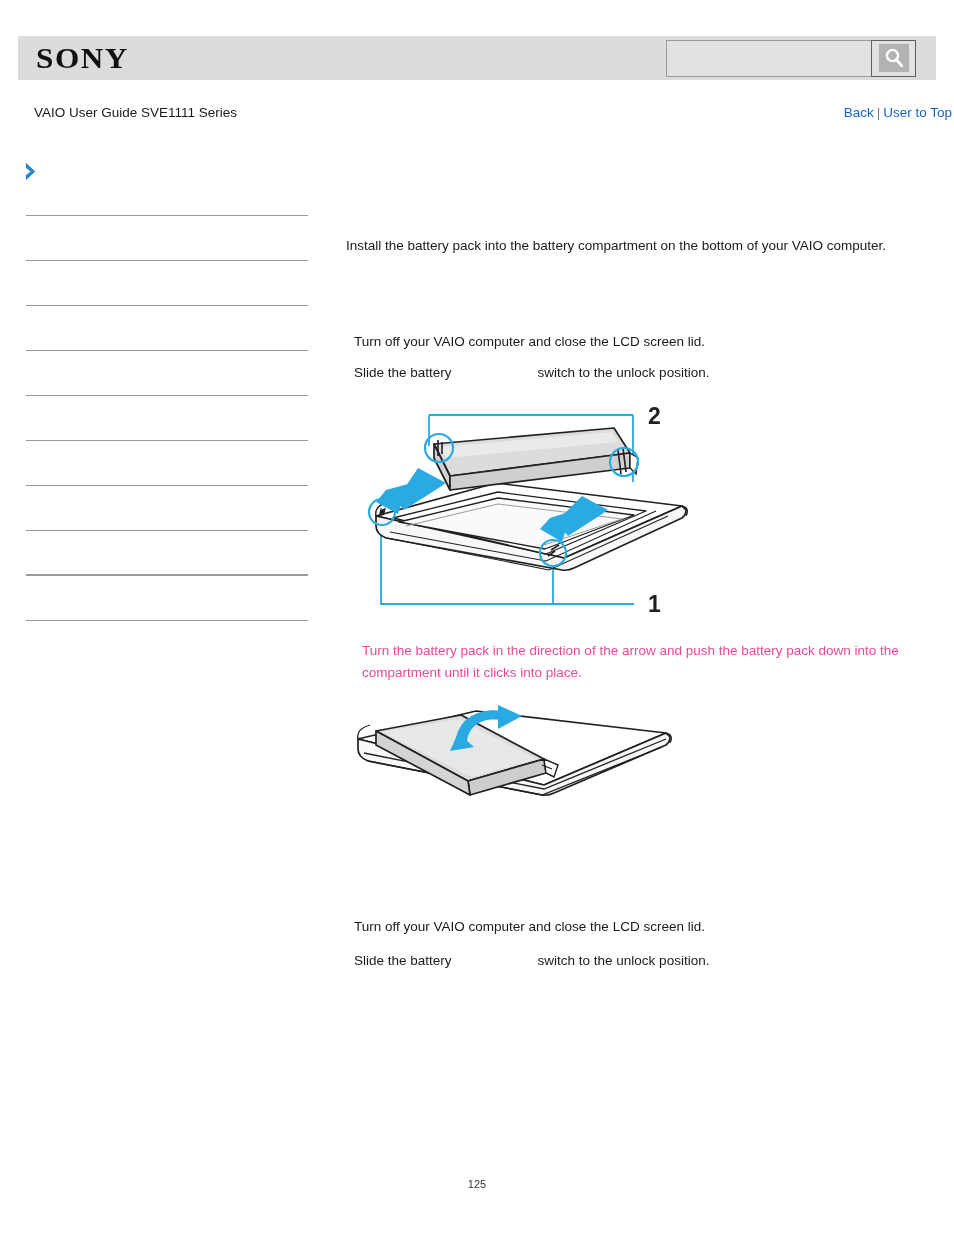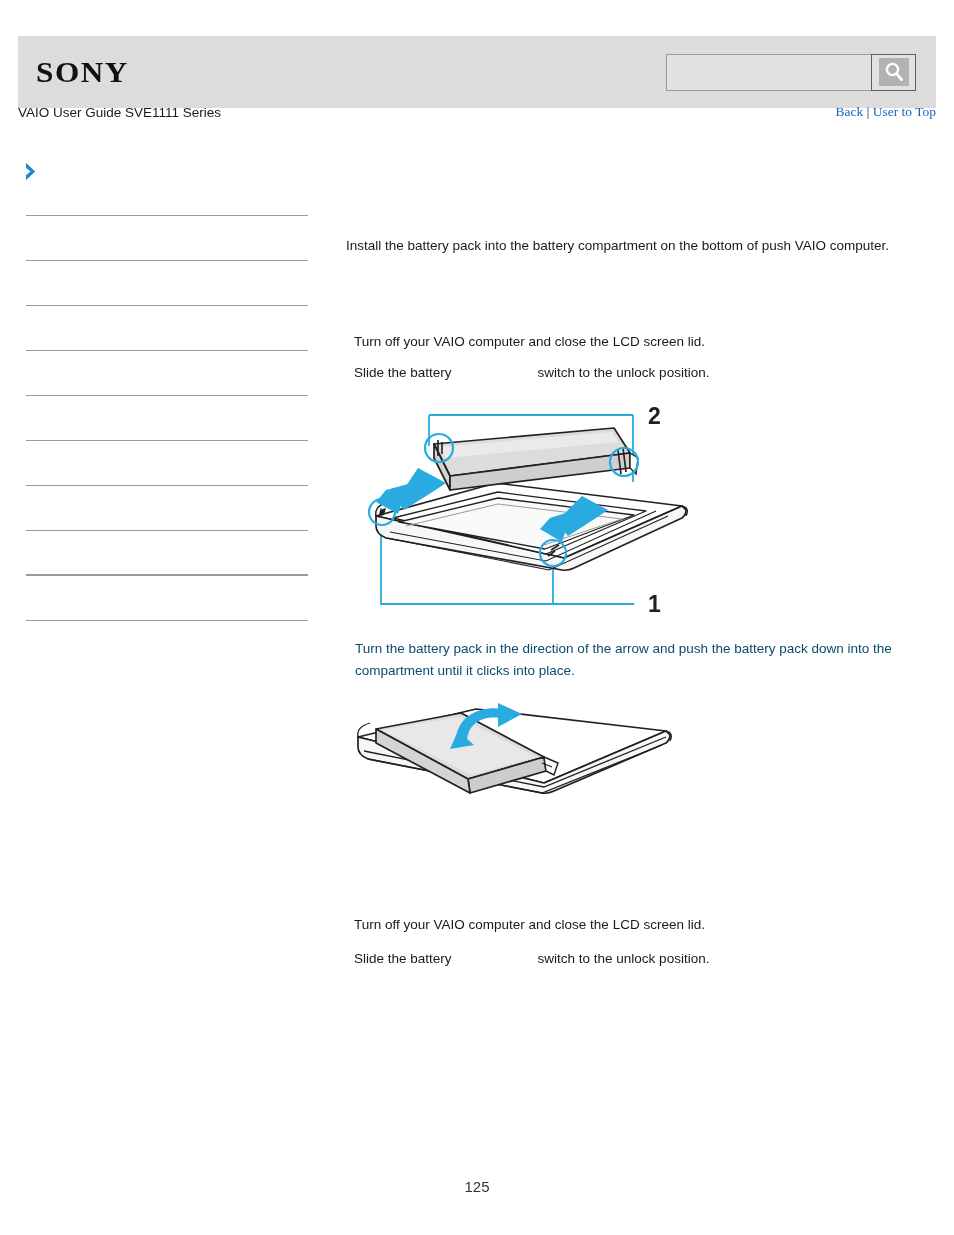--- a/index.html
+++ b/index.html
@@ -13,21 +13,21 @@
     position: relative;
     overflow: hidden;
   }
 
   
   .header-bar {
     position: absolute;
     left: 18px;
     top: 36px;
     width: 918px;
-    height: 72px;
+    height: 44px;
     background: #dcdcdc;
     display: flex;
     align-items: center;
     justify-content: space-between;
     padding: 0 20px 0 18px;
   }
   .sony-logo {
     font-family: "Liberation Serif", serif;
     font-weight: 700;
     font-size: 30px;
@@ -70,41 +70,40 @@
     height: 28px;
     background: #b2b2b2;
     display: flex;
     align-items: center;
     justify-content: center;
   }
 
   
   .subheader {
     position: absolute;
-    left: 18px;
+    left: 34px;
     top: 100px;
     width: 918px;
     height: 24px;
     display: flex;
     align-items: center;
     justify-content: space-between;
   }
   .guide-title {
     font-size: 13.5px;
     color: #1b1b1b;
   }
   .nav-links {
     font-size: 13.5px;
     color: #1565c0;
   }
   .nav-links a {
     color: #1565c0;
     text-decoration: none;
     cursor: pointer;
-    font-family: Liberation Serif, serif;
   }
   .nav-sep { color: #7a7a7a; padding: 0 3px; }
 
   
   .breadcrumb {
     position: absolute;
     left: 24px;
     top: 160px;
     height: 26px;
     display: flex;
@@ -182,32 +181,32 @@
   .gap-lock   { width: 86px; height: 12px; }
   .gap-lock2  { width: 88px; height: 12px; }
   .gap-pos    { width: 74px; height: 12px; }
   .gap-release{ width: 88px; height: 12px; }
 
   .figure { margin: 14px 0 14px 0; }
 
   .para {
     font-size: 13.5px;
     line-height: 1.62;
-    color: #0c4a6e;
-    margin: 9px;
+    color: #ec4899;
+    margin: 16px;
   }
 
   
   .page-number {
     position: absolute;
     left: 0;
     top: 1178px;
     width: 954px;
     text-align: center;
-    font-size: 15px;
+    font-size: 11px;
     color: #333333;
   }
 </style>
 </head>
 <body>
 
 <div class="header-bar">
   <div class="sony-logo">SONY</div>
   <div class="search-wrap">
     <input class="search-input" type="text" placeholder="" style="">
@@ -265,21 +264,21 @@
   <div class="side-item thick">
       <span></span>
     </div>
   <div class="side-item">
       <span></span>
     </div>
 </nav>
 
 <main class="content">
 
-  <p class="intro">Install the battery pack into the battery compartment on the bottom of push VAIO computer.</p>
+  <p class="intro">Install the battery pack into the battery compartment on the bottom of your VAIO computer.</p>
 
   <div style="height:66px"></div>
 
   <ol class="steps">
     <li class="step">
       <span>Turn off your VAIO computer and close the LCD screen lid.</span>
     </li>
     <li class="step">
       <span>Slide the battery</span><span class="gap-img gap-lock"></span><span>switch to the unlock position.</span>
     </li>

